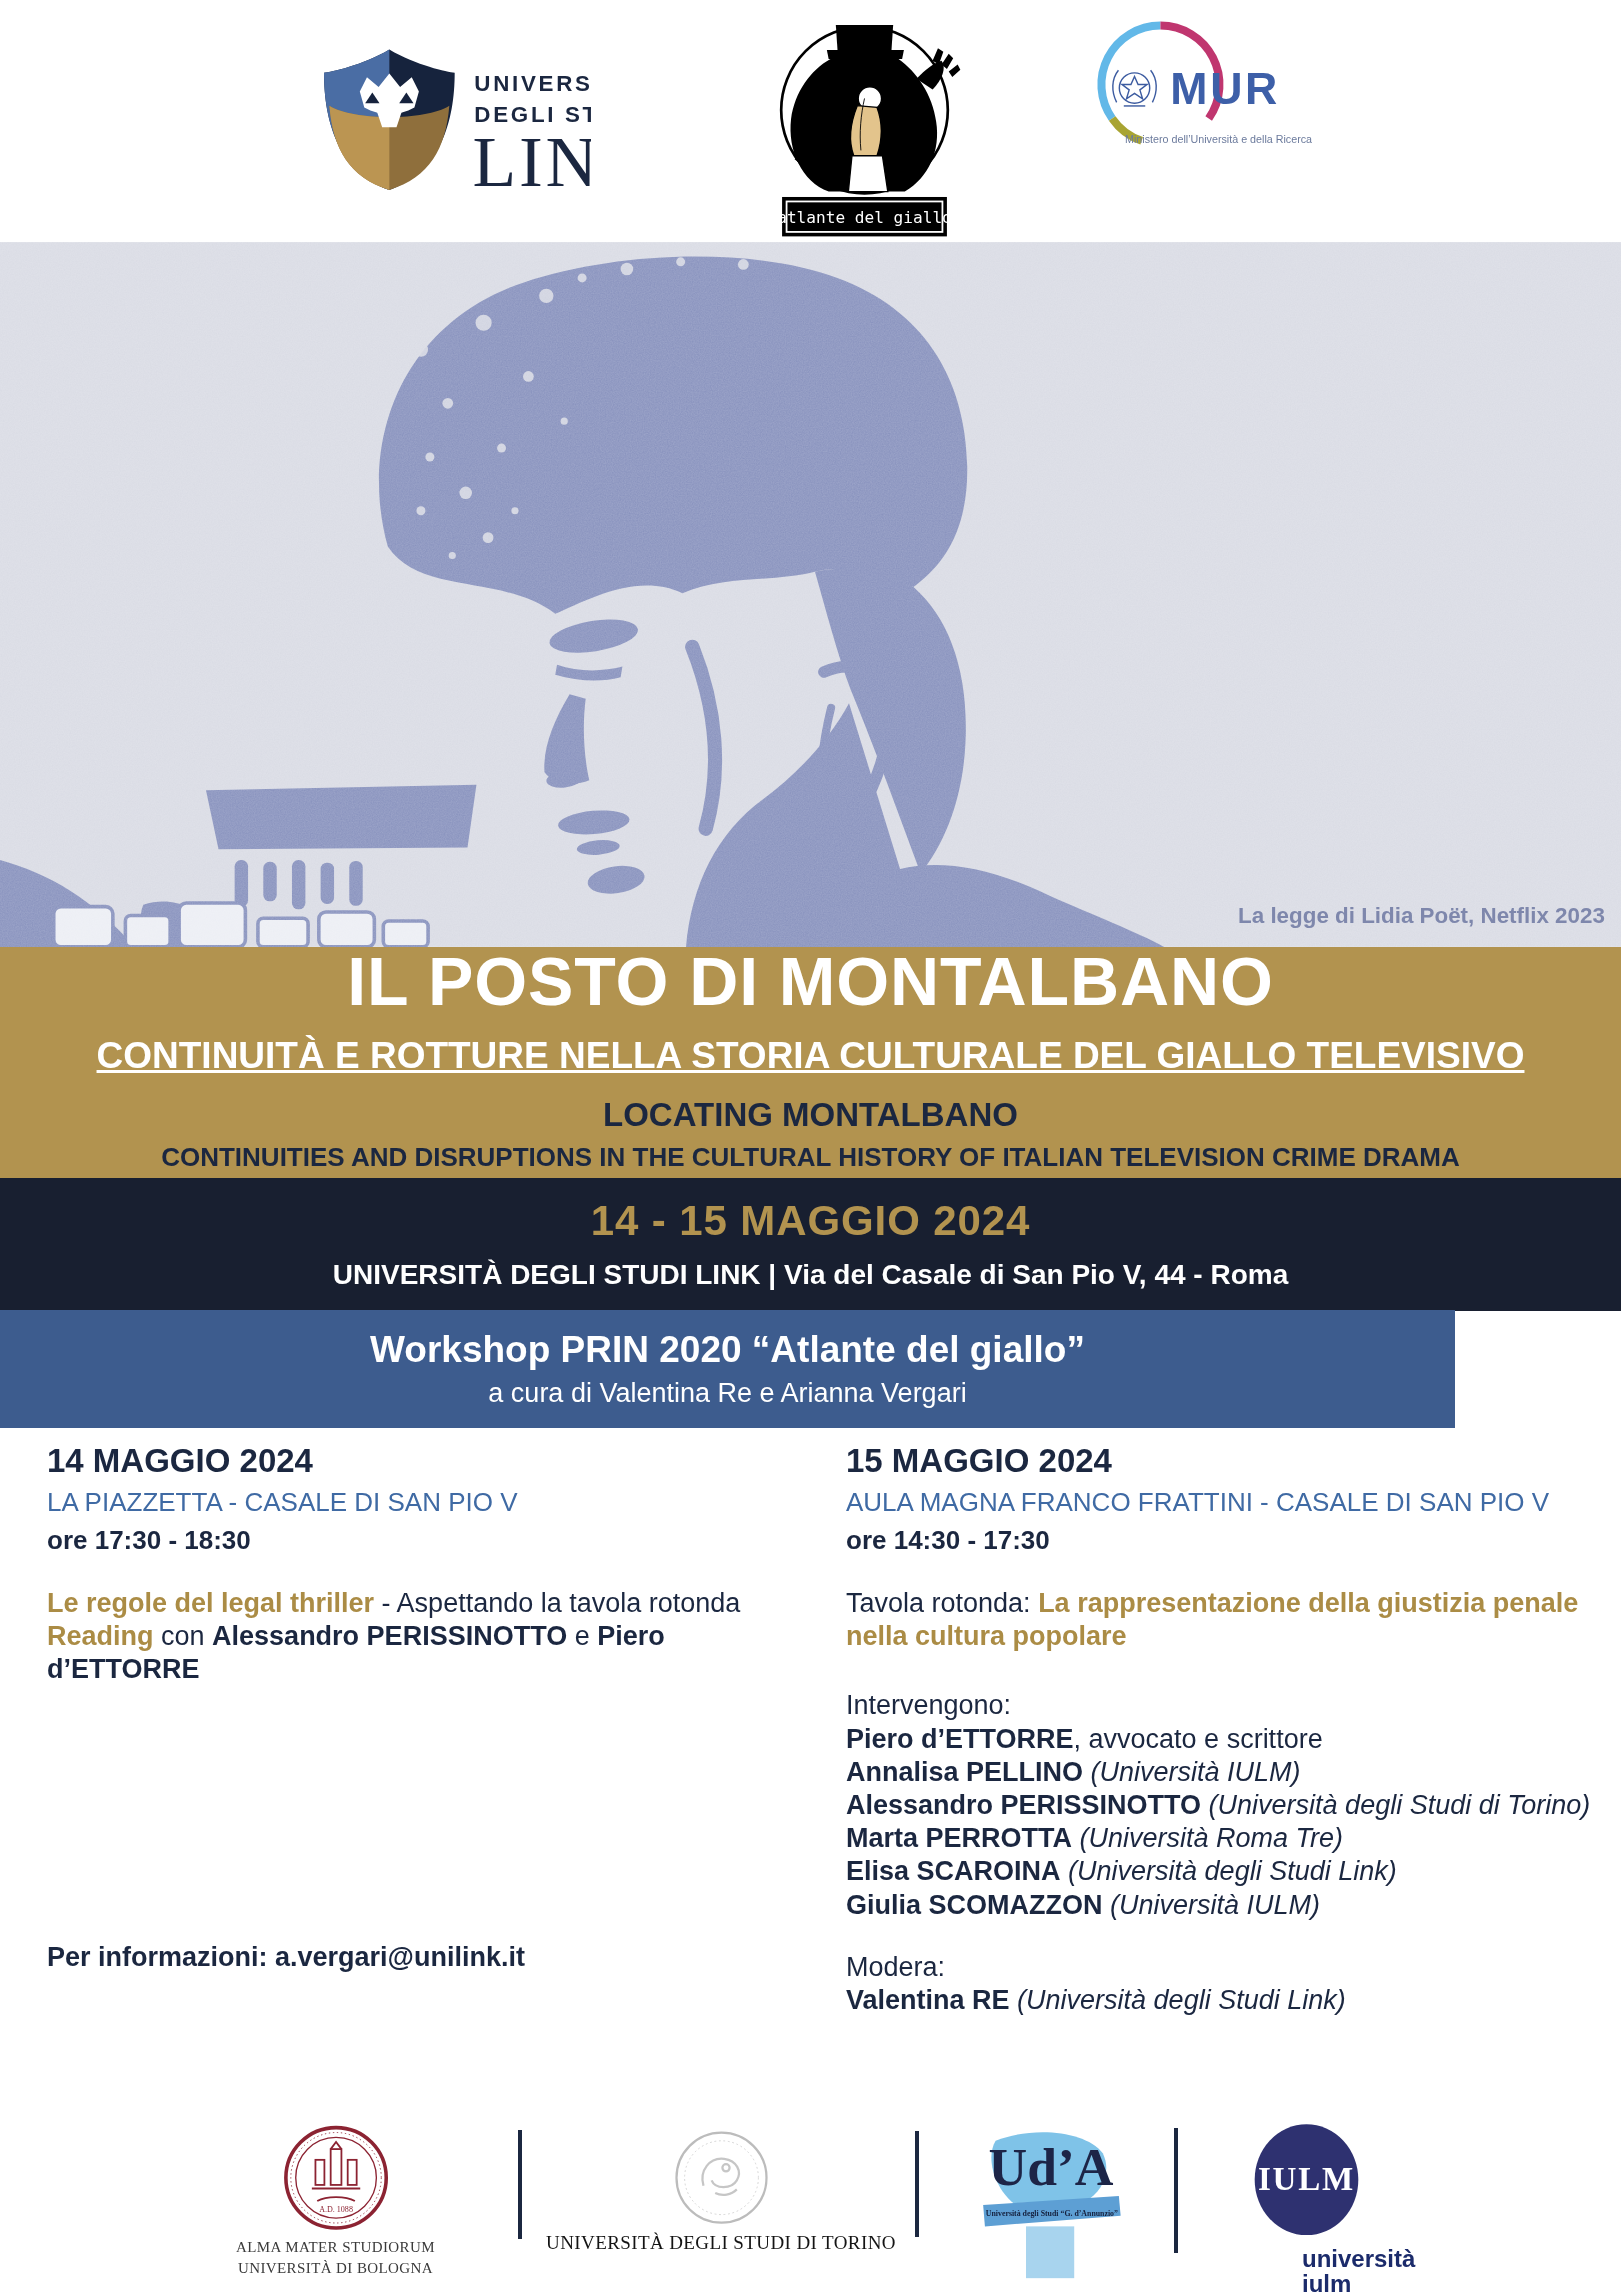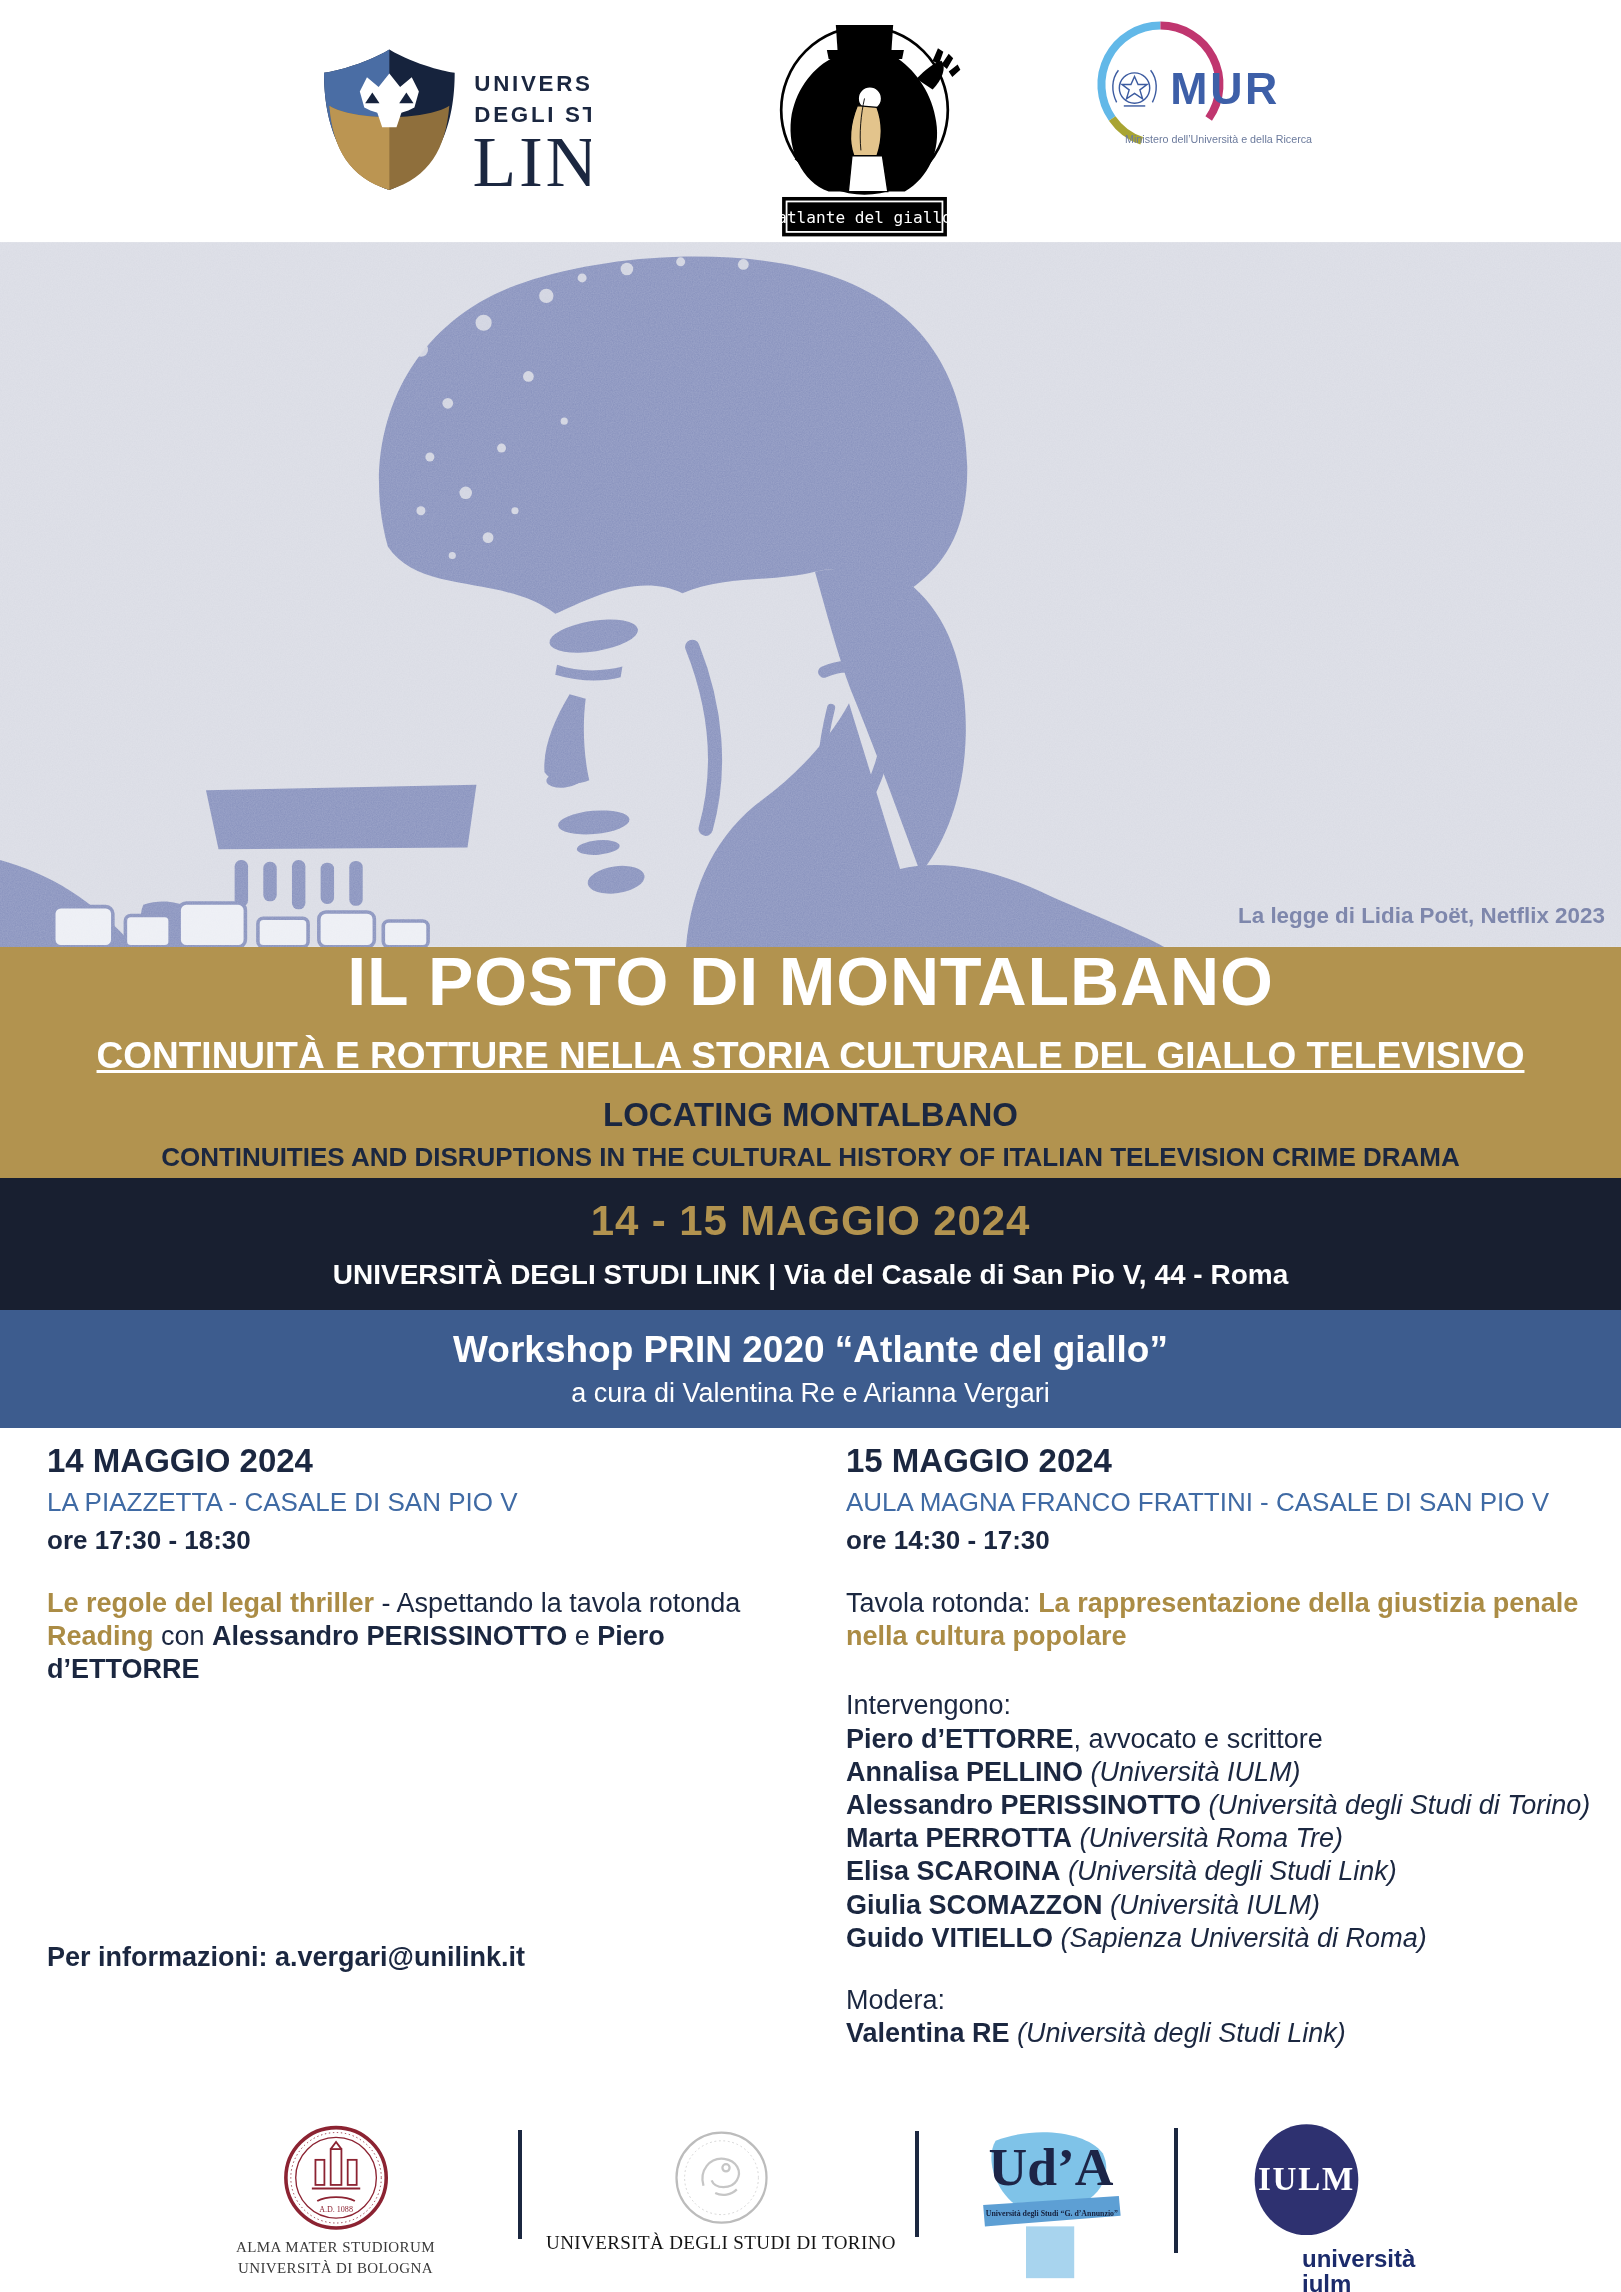--- a/index.html
+++ b/index.html
@@ -26,21 +26,21 @@
   .bg-title-en{font-size:33px;font-weight:700;color:#1b2740;margin-top:24px;line-height:1;}
   .bg-sub-en{font-size:26px;font-weight:700;color:#1b2740;margin-top:13.4px;line-height:1;}
 
   
   .band-navy{left:0;top:1178px;width:1621px;height:133px;background:#181f30;
     display:flex;flex-direction:column;align-items:center;justify-content:center;text-align:center;}
   .nb-dates{font-size:42px;font-weight:700;color:#b2934f;letter-spacing:0.9px;line-height:1;}
   .nb-venue{font-size:28px;font-weight:700;color:#ffffff;margin-top:19.7px;line-height:1;}
 
   
-  .band-blue{left:0;top:1310px;width:1621px;height:118px;background:#3d5c8e;
+  .band-blue{left:0;top:1310px;width:1455px;height:118px;background:#3d5c8e;
     display:flex;flex-direction:column;align-items:center;justify-content:center;text-align:center;}
   .bb-title{font-size:37px;font-weight:700;color:#ffffff;line-height:1;}
   .bb-cur{font-size:27px;color:#ffffff;margin-top:12.5px;line-height:1;}
 
   
   .col{top:1444px;font-size:27px;line-height:1.23;}
   .col-left{left:47px;width:757px;}
   .col-right{left:846px;width:766px;}
   .day-head{font-size:33px;font-weight:700;line-height:1;}
   .day-loc{font-size:26px;color:#3f6aa4;margin-top:10.7px;line-height:1.1;}
@@ -236,21 +236,20 @@
     <div class="para">
       <span>Tavola rotonda: </span><span class="gold bold">La rappresentazione della giustizia penale nella cultura popolare</span>
     </div>
     <div class="speak-label">Intervengono:</div>
     <div class="speaker"><span class="bold">Piero d’ETTORRE</span><span>, avvocato e scrittore</span></div>
     <div class="speaker"><span class="bold">Annalisa PELLINO</span><span class="it"> (Università IULM)</span></div>
     <div class="speaker"><span class="bold">Alessandro PERISSINOTTO</span><span class="it"> (Università degli Studi di Torino)</span></div>
     <div class="speaker"><span class="bold">Marta PERROTTA</span><span class="it"> (Università Roma Tre)</span></div>
     <div class="speaker"><span class="bold">Elisa SCAROINA</span><span class="it"> (Università degli Studi Link)</span></div>
     <div class="speaker"><span class="bold">Giulia SCOMAZZON</span><span class="it"> (Università IULM)</span></div>
-    <div class="speaker"><span class="bold">Guido VITIELLO</span><span class="it"> (Sapienza Università di Roma)</span></div>
     <div class="modera-label">Modera:</div>
     <div class="speaker"><span class="bold">Valentina RE</span><span class="it"> (Università degli Studi Link)</span></div>
   </div>
 
   <div class="abs info-line">Per informazioni: a.vergari@unilink.it</div>
 
   <div class="abs f-bologna">
     <svg width="121" height="112" viewBox="0 0 135 125">
       <circle cx="67" cy="60" r="56" fill="#ffffff" stroke="#8c2332" stroke-width="4"></circle>
       <circle cx="67" cy="60" r="45" fill="none" stroke="#8c2332" stroke-width="1.5"></circle>

